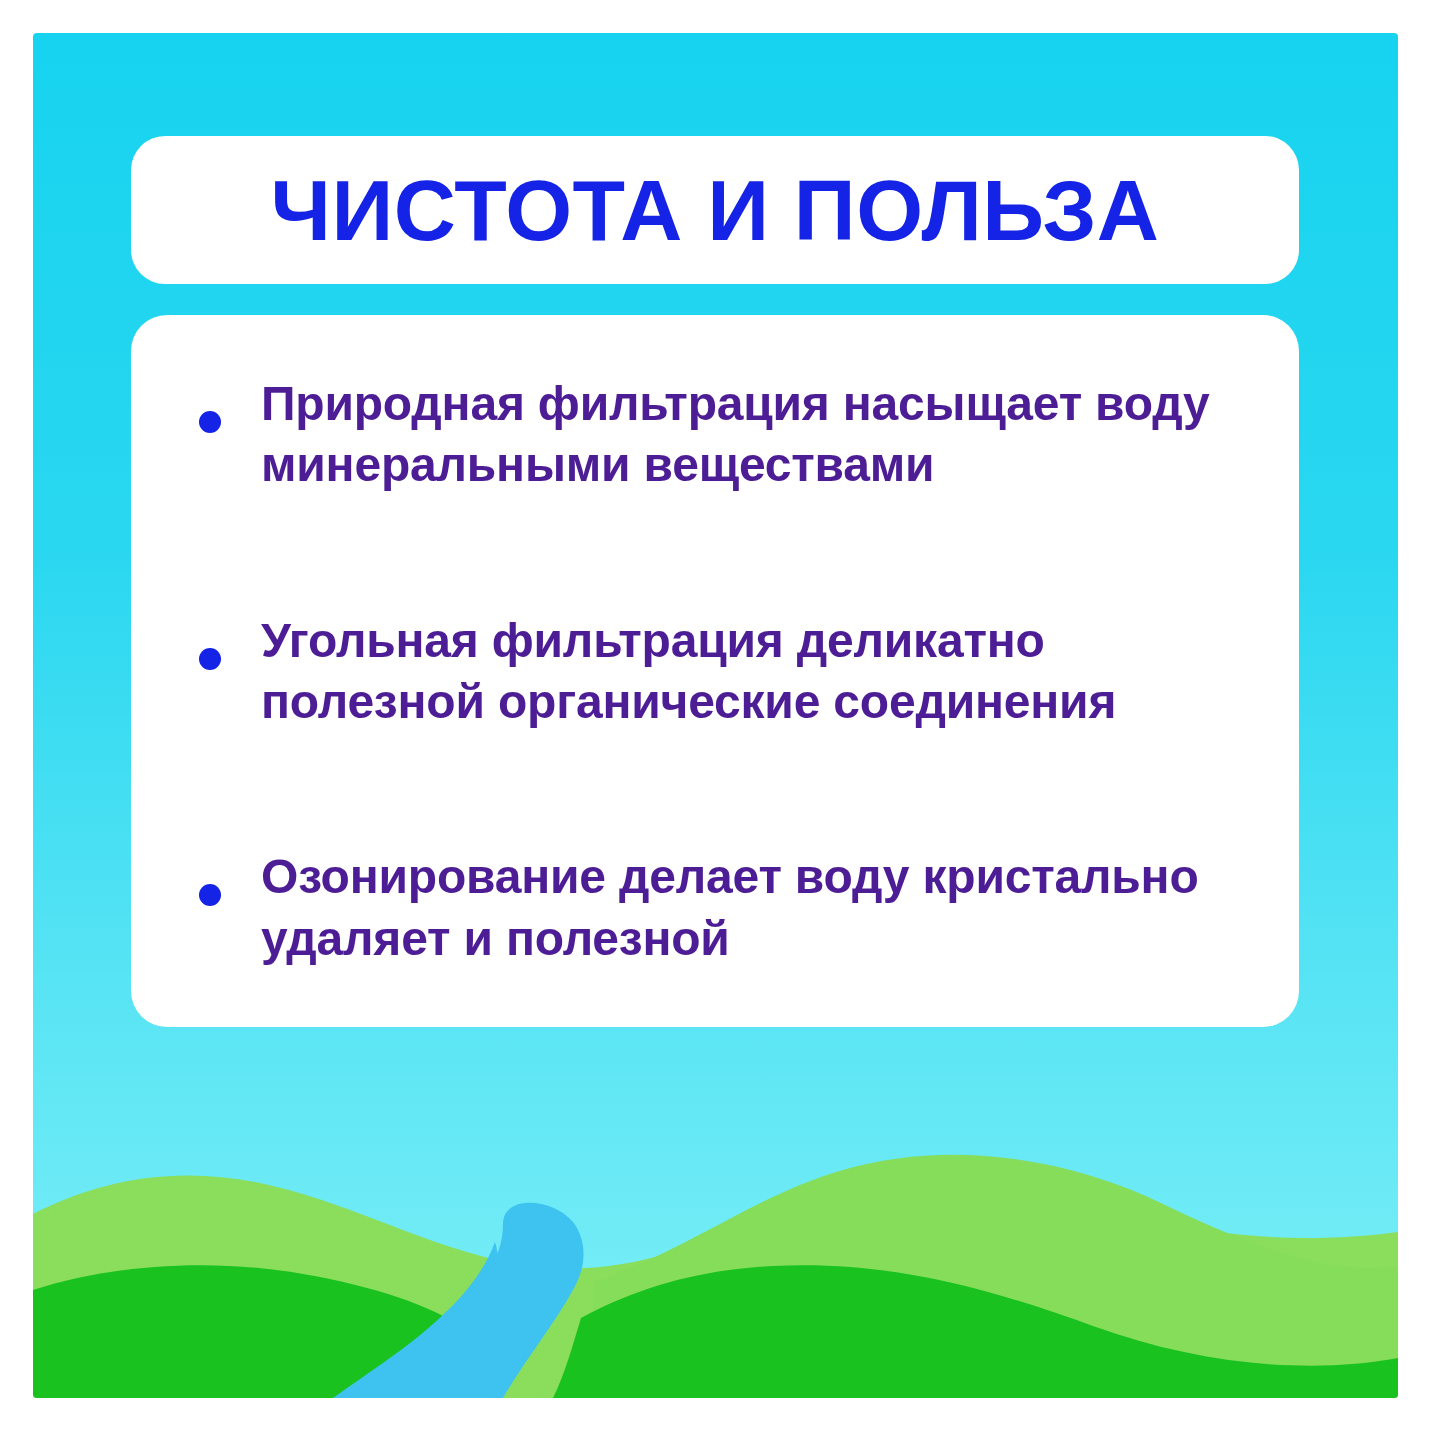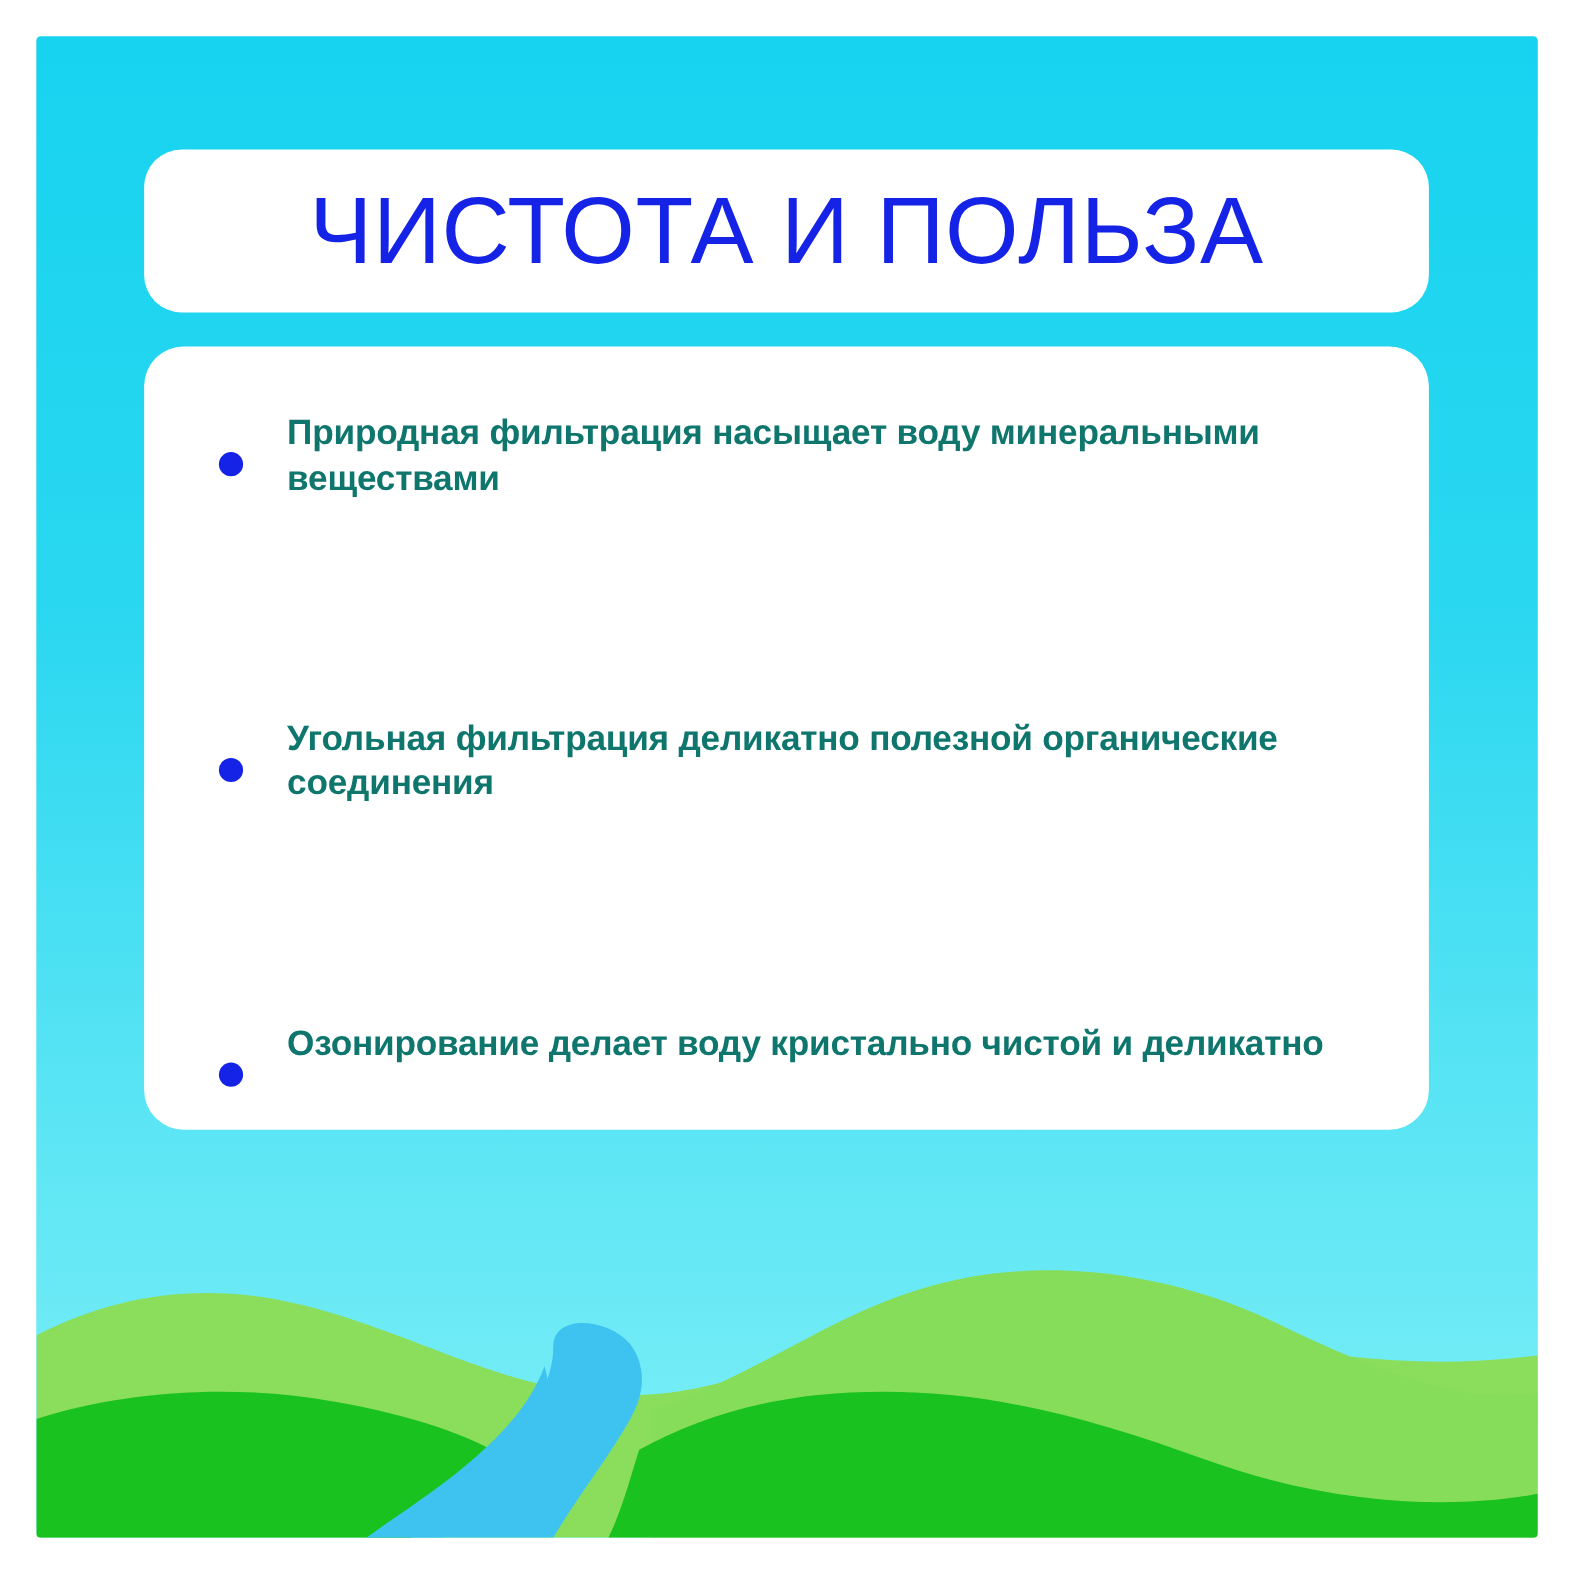--- a/index.html
+++ b/index.html
@@ -55,21 +55,21 @@
     height: 148px;
     background: #ffffff;
     border-radius: 34px;
     display: flex;
     align-items: center;
     justify-content: center;
   }
   .title-text {
     color: #1423e6;
     font-size: 86px;
-    font-weight: normal;
+    font-weight: bold;
     letter-spacing: 0.5px;
     line-height: 1;
     white-space: nowrap;
     text-transform: uppercase;
   }
 
   
   .list-card {
     position: absolute;
     left: 98px;
@@ -92,22 +92,22 @@
   .bullet-dot {
     position: absolute;
     left: -62px;
     top: 38px;
     width: 22px;
     height: 22px;
     border-radius: 50%;
     background: #1423e6;
   }
   .bullet-text {
-    color: #0f766e;
-    font-size: 32px;
+    color: #4c1d95;
+    font-size: 48px;
     font-weight: bold;
     line-height: 1.28;
     letter-spacing: -0.2px;
   }
 </style>
 </head>
 <body>
 
 <div class="poster">
   <div class="canvas">
@@ -134,19 +134,19 @@
         <span class="bullet-text">Природная фильтрация насыщает воду минеральными веществами</span>
       </div>
 
       <div class="bullet-row">
         <span class="bullet-dot"></span>
         <span class="bullet-text">Угольная фильтрация деликатно полезной органические соединения</span>
       </div>
 
       <div class="bullet-row">
         <span class="bullet-dot"></span>
-        <span class="bullet-text">Озонирование делает воду кристально чистой и деликатно</span>
+        <span class="bullet-text">Озонирование делает воду кристально удаляет и полезной</span>
       </div>
 
     </div>
 
   </div>
 </div>
 
 </body></html>

